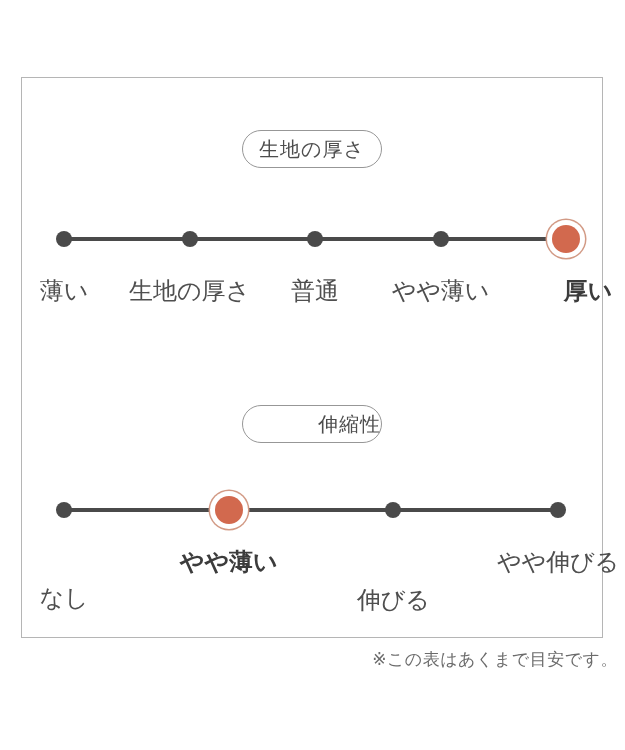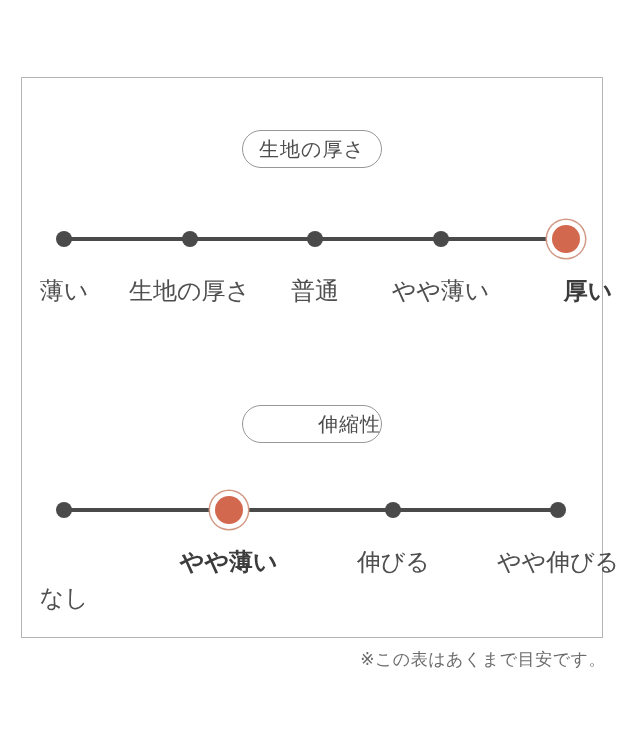--- a/index.html
+++ b/index.html
@@ -85,21 +85,21 @@
     white-space: nowrap;
   }
   .scale-label.selected {
     font-weight: bold;
     color: #3c3c3c;
   }
 
   .note {
     position: absolute;
     top: 648px;
-    right: 19px;
+    right: 7px;
     font-size: 17px;
     color: #6b6b6b;
     letter-spacing: 0.5px;
     white-space: nowrap;
   }
 </style>
 </head>
 <body>
 
 <div class="page" style="--accent: #d2694e; --accent-ring: #d29a85; --track: #4a4a4a; --box-border: #b5b5b5; --pill-border: #979797;">
@@ -128,21 +128,21 @@
       <div class="pill pill-2">
         <span>伸縮性</span>
       </div>
       <div class="scale scale-2">
         <div class="scale-line"></div>
       <span class="dot" style="left: 0%;"></span>
           <span class="scale-label" style="left: 0%; margin-top: 36px;">なし</span>
           <span class="dot selected" style="left: 33.3333%;"></span>
           <span class="scale-label selected" style="left: 33.3333%;">やや薄い</span>
           <span class="dot" style="left: 66.6667%;"></span>
-          <span class="scale-label" style="left: 66.6667%;">伸びる</span>
+          <span class="scale-label" style="left: 66.6667%; margin-top: 38px;">伸びる</span>
           <span class="dot" style="left: 100%;"></span>
           <span class="scale-label" style="left: 100%;">やや伸びる</span>
         </div>
     </div>
 
   </div>
 
   <div class="note">※この表はあくまで目安です。</div>
 </div>
 

